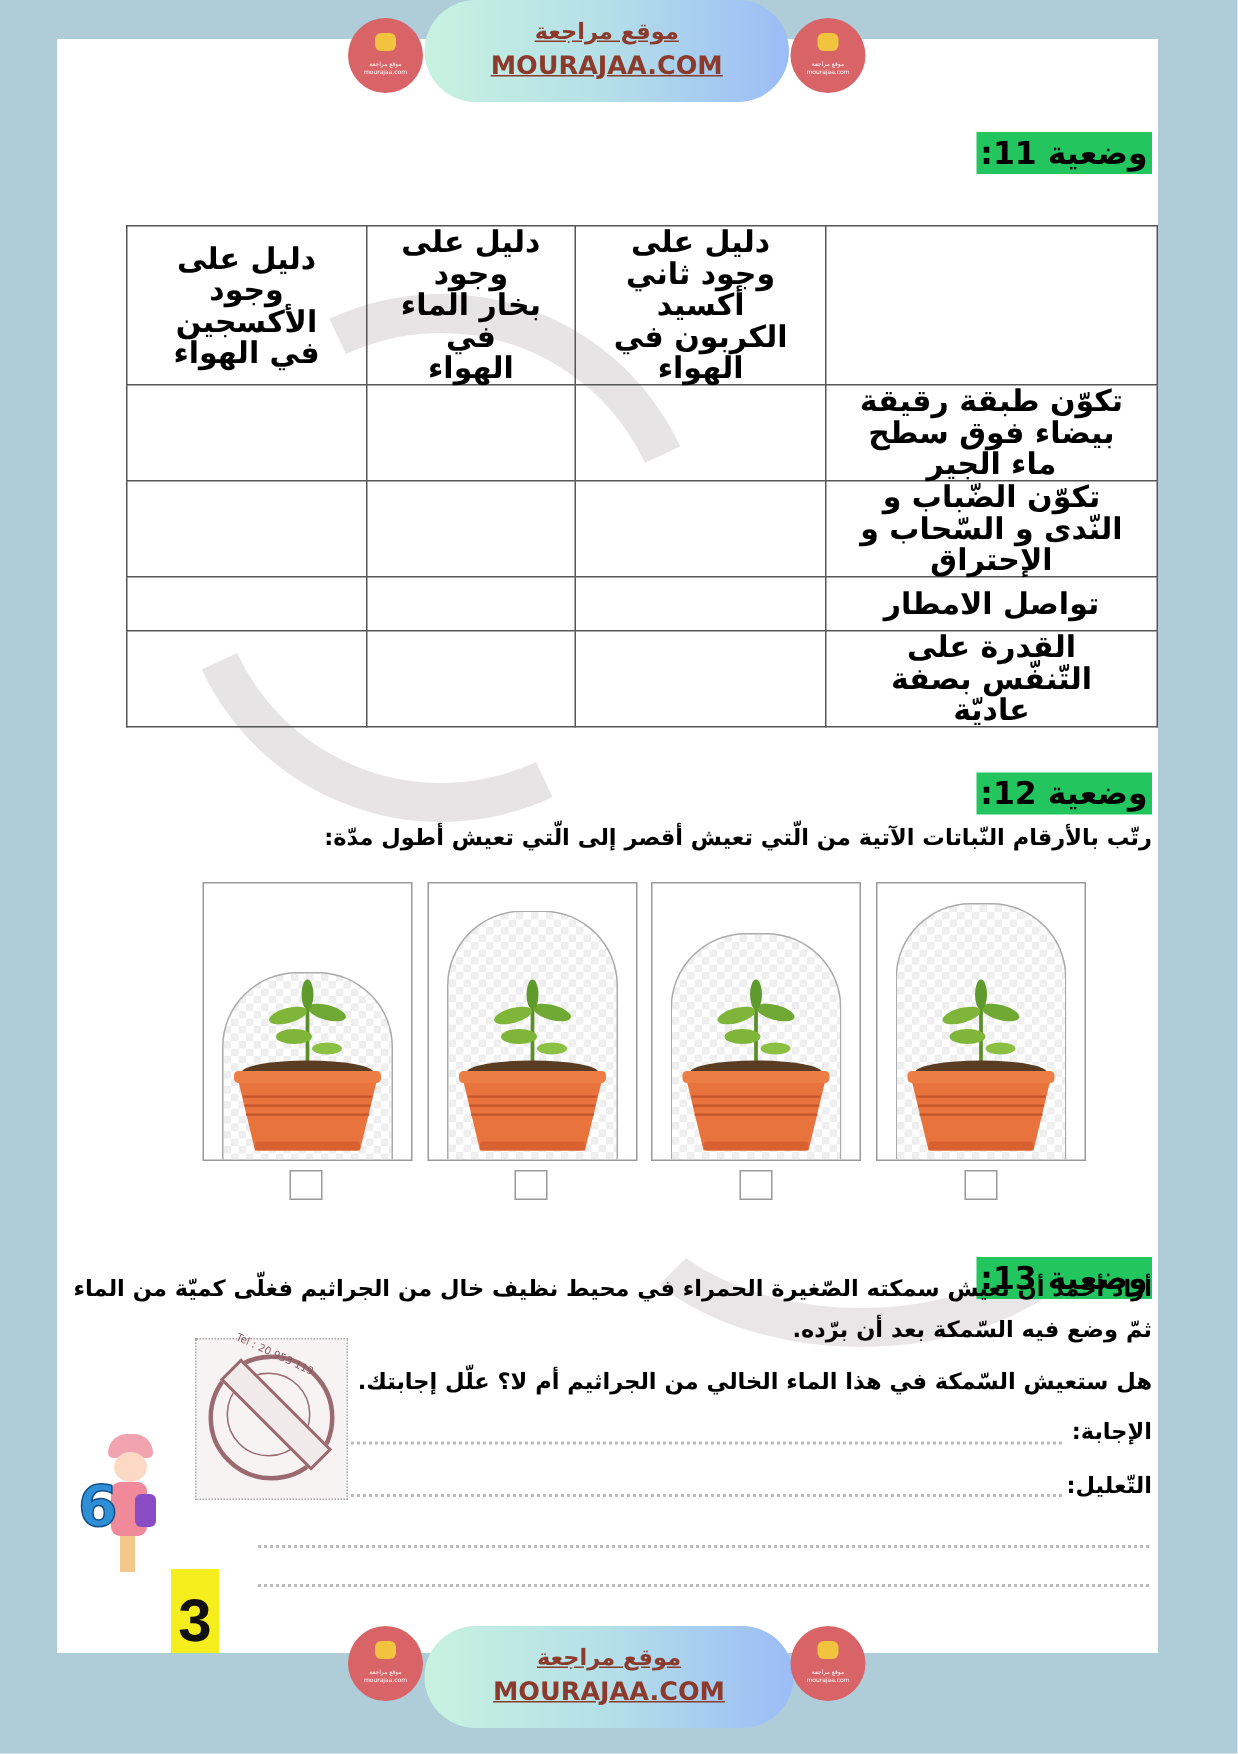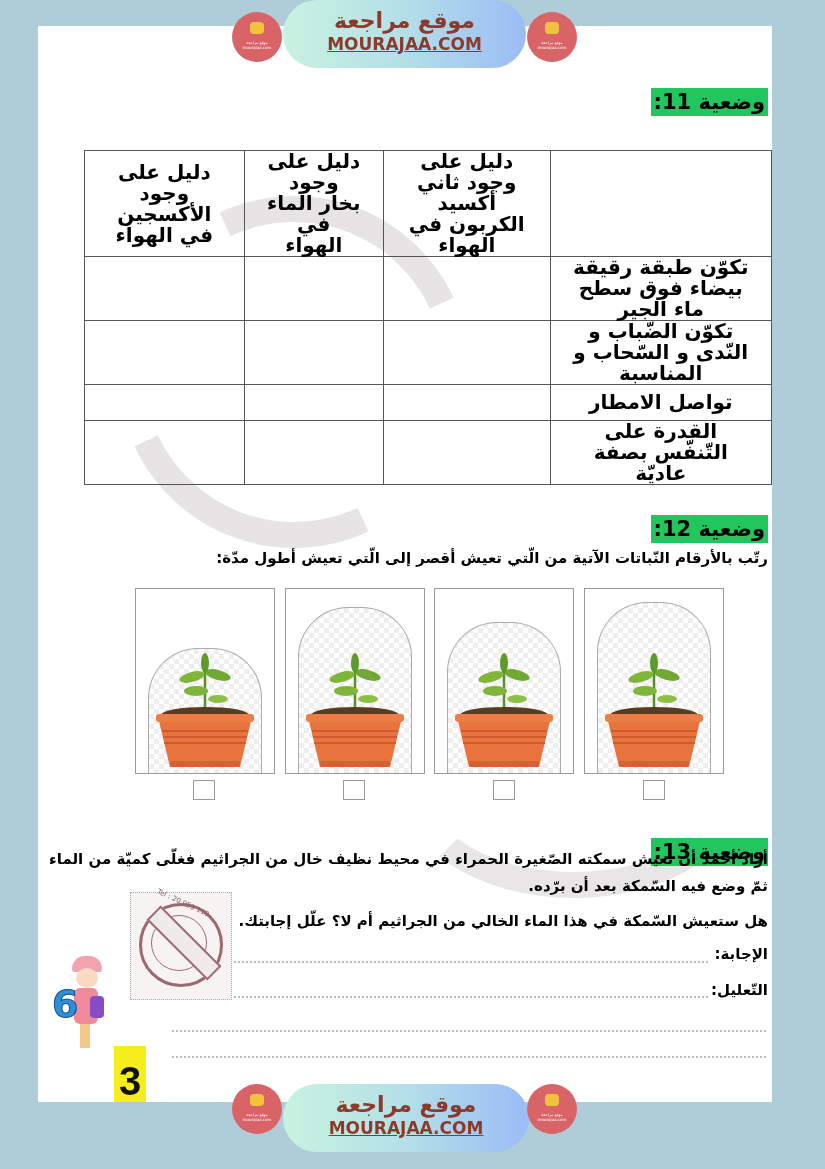--- a/index.html
+++ b/index.html
@@ -1,21 +1,21 @@
 <!DOCTYPE html>
 <html><head>
 <meta charset="utf-8">
 <style>
   html,body{margin:0;padding:0;}
   body{width:825px;height:1169px;position:relative;overflow:hidden;background:#aecdd8;font-family:"DejaVu Sans",sans-serif;}
   .page{position:absolute;left:38px;top:26px;width:734px;height:1076px;background:#fff;overflow:hidden;}
   .wm{position:absolute;border:26px solid #e4e1e3;border-radius:50%;}
   .abs{position:absolute;}
   .banner{position:absolute;left:283px;width:243px;height:68px;border-radius:34px;background:linear-gradient(90deg,#c8f2df 0%,#b4dfe8 50%,#9bbcf6 100%);text-align:center;color:#8b3a2b;font-weight:bold;z-index:5;}
-  .banner .ar{font-size:22px;line-height:22px;padding-top:10px;direction:rtl;}
+  .banner .ar{font-size:15px;text-decoration:underline;line-height:22px;padding-top:10px;direction:rtl;}
   .banner .en{font-size:17px;text-decoration:underline;line-height:24px;}
   .badge{position:absolute;width:50px;height:50px;border-radius:50%;background:#d86468;z-index:5;}
   .badge .book{position:absolute;left:18px;top:10px;width:14px;height:12px;border-radius:4px;background:#f2c33e;}
   .badge .tx{position:absolute;left:0;top:28px;width:50px;text-align:center;font-size:4px;color:#fff;line-height:5px;}
   .sec-title{position:absolute;right:0;font-size:21px;font-weight:bold;background:#22c55e;padding:0 3px;direction:rtl;line-height:28px;}
   .instr{position:absolute;right:0;font-size:16px;font-weight:bold;direction:rtl;white-space:nowrap;line-height:22px;}
   table.grid{position:absolute;left:46px;top:124px;border-collapse:collapse;direction:rtl;}
   table.grid td{border:1.5px solid #555;font-weight:bold;font-size:20px;text-align:center;line-height:21px;padding:0 22px;vertical-align:middle;}
   .cell-empty{background:transparent;}
   .plantbox{position:absolute;top:562px;width:138px;height:184px;border:1.5px solid #999;border-bottom:1.5px solid #999;}
@@ -55,21 +55,21 @@
       <td style="width:119px;">دليل على وجود بخار الماء في الهواء</td>
       <td style="width:128px;">دليل على وجود الأكسجين في الهواء</td>
     </tr>
     <tr style="height:62px;">
       <td>تكوّن طبقة رقيقة بيضاء فوق سطح ماء الجير</td>
       <td class="cell-empty"></td>
       <td class="cell-empty"></td>
       <td class="cell-empty"></td>
     </tr>
     <tr style="height:62px;">
-      <td>تكوّن الضّباب و النّدى و السّحاب و المناسبة</td>
+      <td>تكوّن الضّباب و النّدى و السّحاب و الإحتراق</td>
       <td class="cell-empty"></td>
       <td class="cell-empty"></td>
       <td class="cell-empty"></td>
     </tr>
     <tr style="height:36px;">
       <td>تواصل الامطار</td>
       <td class="cell-empty"></td>
       <td class="cell-empty"></td>
       <td class="cell-empty"></td>
     </tr>

